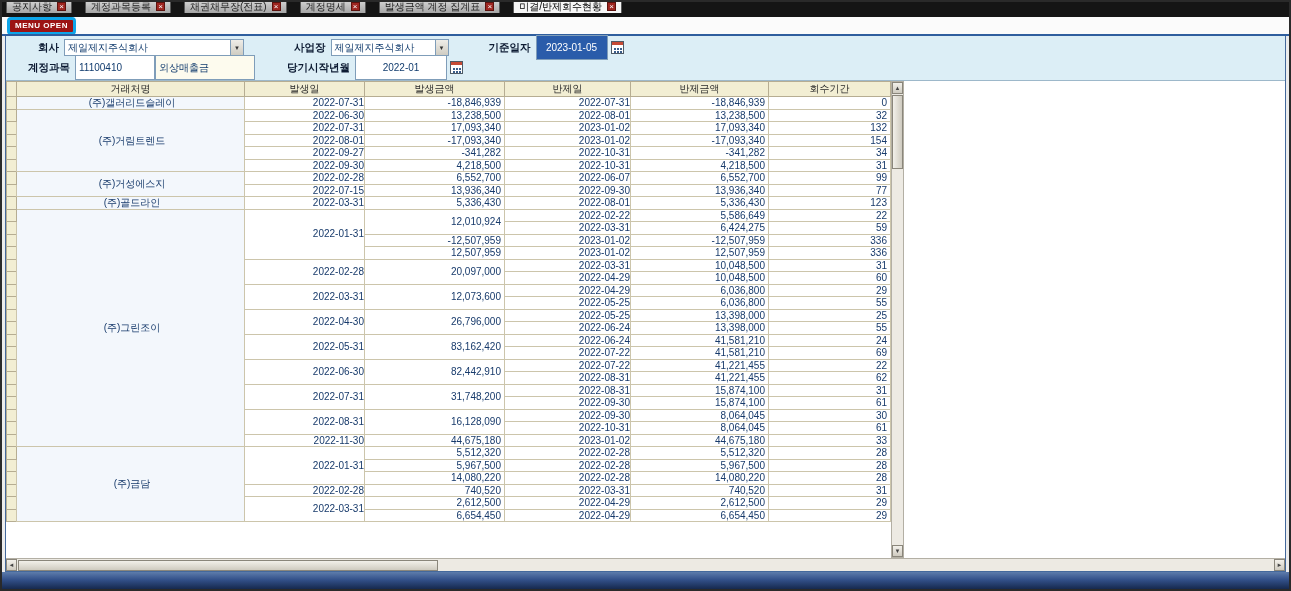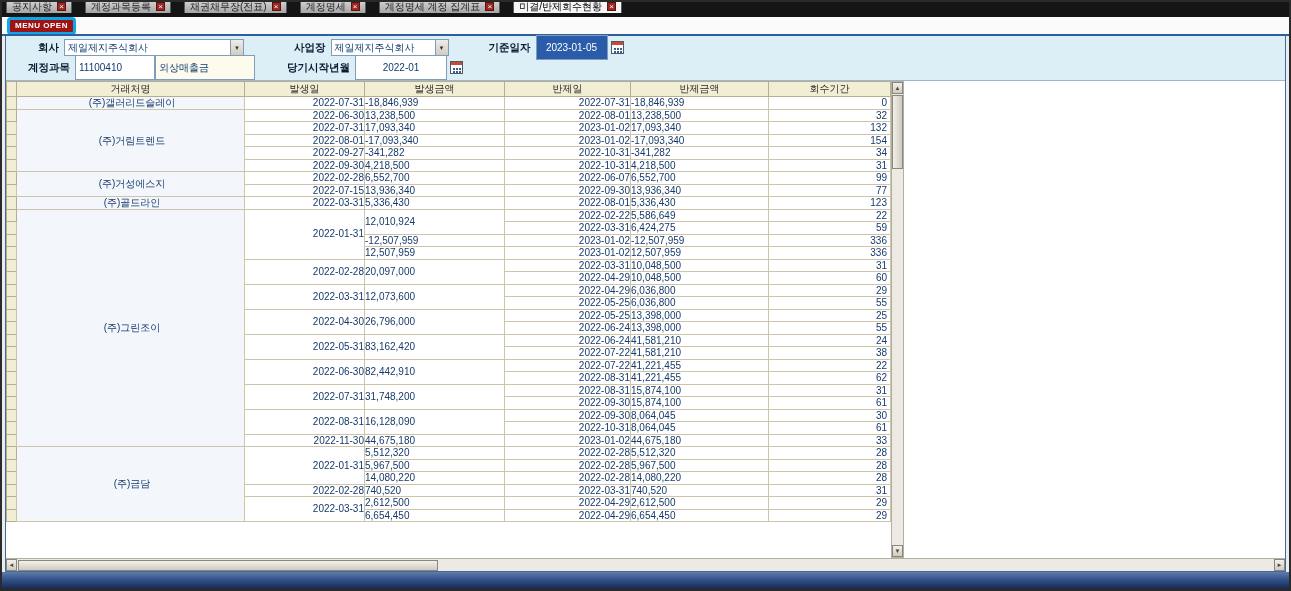--- a/index.html
+++ b/index.html
@@ -39,21 +39,21 @@
 
   
   .grid-zone{flex:1;background:#fff;display:flex;align-items:stretch;min-height:0;overflow:hidden}
   .table-col{flex:none}
   table{border-collapse:collapse;table-layout:fixed;font-size:10px;color:#173a6b}
   th{background:var(--headerbg,#f2eed3);border:1px solid #b6ad92;font-weight:normal;color:#2a2a2a;height:13px;font-size:10px;padding:0;white-space:nowrap;overflow:hidden}
   td{border:1px solid #ccc5ab;height:11.5px;line-height:11.5px;padding:0;white-space:nowrap;overflow:hidden;background:#fff}
   td.ind{background:var(--headerbg,#f2eed3);border-color:#b6ad92}
   td.customer{background:#f3f7fc;text-align:center;padding-left:3px;vertical-align:middle}
   td.date{text-align:right;vertical-align:middle}
-  td.amount{padding-right:3px;vertical-align:middle}
+  td.amount{text-align:right;padding-right:3px;vertical-align:middle}
   td.days{text-align:right;padding-right:3px}
 
   
   .vscroll{width:13px;flex:none;background:#edeae3;border:1px solid #b3afa4;display:flex;flex-direction:column;align-items:center}
   .sbtn{width:11px;height:12px;background:linear-gradient(#f2f0ea,#cfcbc0);border:1px solid #8a867b;color:#444;text-align:center;flex:none;cursor:pointer}
   .sbtn.up::before{content:"▲";font-size:6px;line-height:11px;display:block}
   .sbtn.down::before{content:"▼";font-size:6px;line-height:11px;display:block}
   .sbtn.left::before{content:"◄";font-size:6px;line-height:11px;display:block}
   .sbtn.right::before{content:"►";font-size:6px;line-height:11px;display:block}
   .vthumb{width:11px;height:74px;background:linear-gradient(90deg,#f2f0ea,#cfcbc0);border:1px solid #8a867b;margin-top:1px;cursor:grab}
@@ -80,21 +80,21 @@
       </div>
       <div class="tab">
         <span>채권채무장(전표)</span>
         <span class="tab-close"></span>
       </div>
       <div class="tab">
         <span>계정명세</span>
         <span class="tab-close"></span>
       </div>
       <div class="tab">
-        <span>계정명세 계정 집계표</span>
+        <span>발생금액 계정 집계표</span>
         <span class="tab-close"></span>
       </div>
       <div class="tab active">
         <span>미결/반제회수현황</span>
         <span class="tab-close"></span>
       </div>
     </div>
 
   <div class="menu-band">
     <span class="menu-open">MENU OPEN</span>
@@ -305,21 +305,21 @@
                 <td class="date" rowspan="2">2022-05-31</td>
                 <td class="amount" rowspan="2">83,162,420</td>
                 <td class="date">2022-06-24</td>
                 <td class="amount">41,581,210</td>
                 <td class="days">24</td>
               </tr>
               <tr>
                 <td class="ind"></td>
                 <td class="date">2022-07-22</td>
                 <td class="amount">41,581,210</td>
-                <td class="days">38</td>
+                <td class="days">69</td>
               </tr>
               <tr>
                 <td class="ind"></td>
                 <td class="date" rowspan="2">2022-06-30</td>
                 <td class="amount" rowspan="2">82,442,910</td>
                 <td class="date">2022-07-22</td>
                 <td class="amount">41,221,455</td>
                 <td class="days">22</td>
               </tr>
               <tr>

